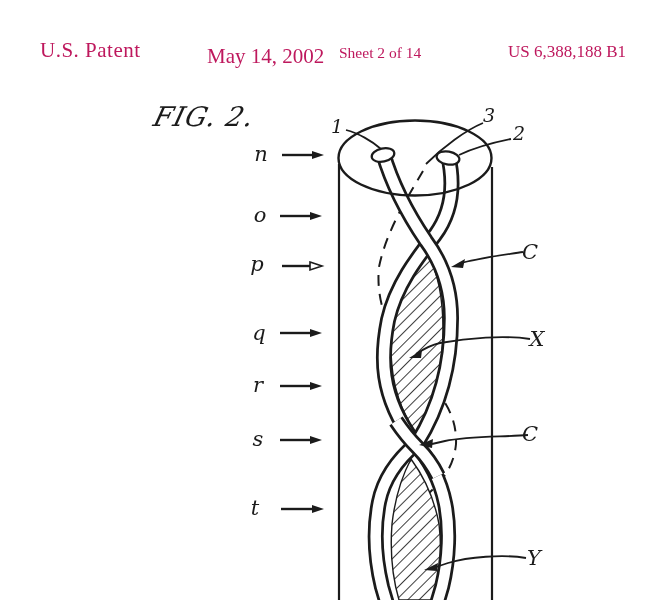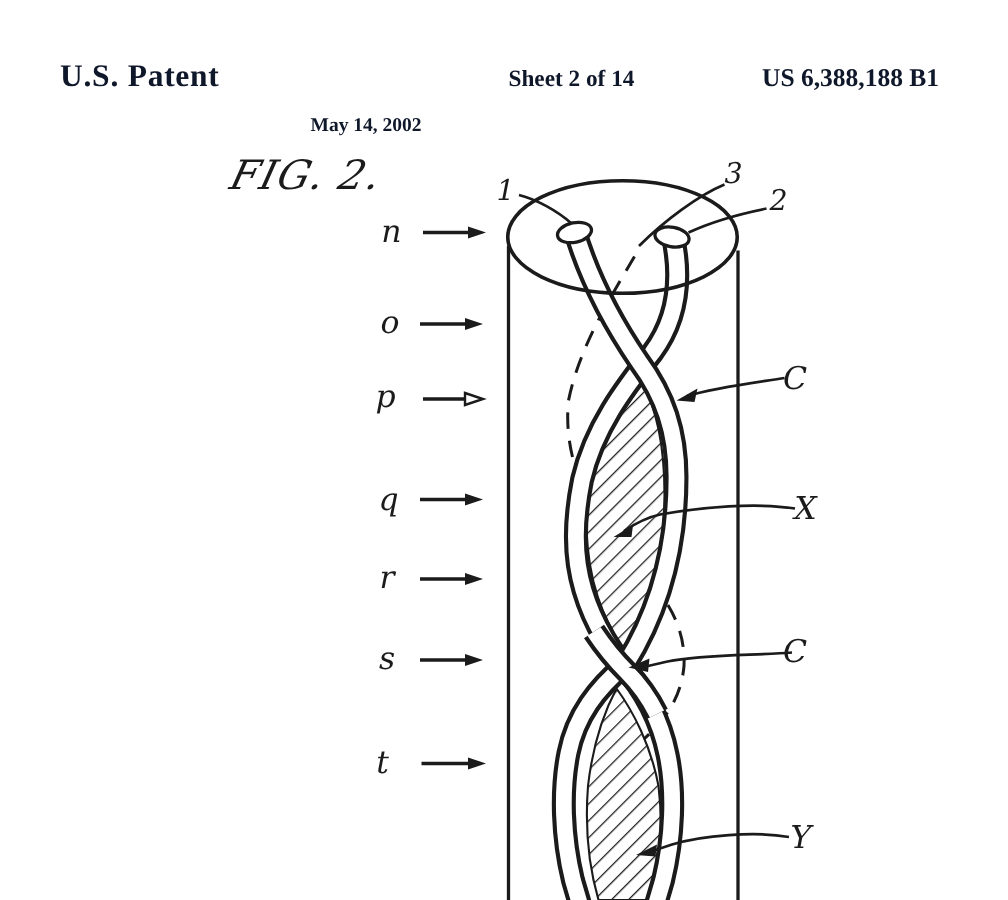--- a/index.html
+++ b/index.html
@@ -2,23 +2,23 @@
 <html><head>
 <meta charset="utf-8">
 <style>
   html,body{margin:0;padding:0;}
   body{
     width:672px;height:600px;position:relative;overflow:hidden;
     background:#ffffff;
     font-family:"Liberation Serif", serif;
     color:#1b1b1b;
   }
-  .hdr{position:absolute;white-space:nowrap;font-weight:bold;color:#0f172a;}
+  .hdr{position:absolute;white-space:nowrap;font-weight:normal;color:#be185d;}
   #hdr-title{left:40px;top:38px;font-size:21px;letter-spacing:.5px;}
-  #hdr-date{left:207px;top:44px;font-size:13px;margin-top:31px;}
+  #hdr-date{left:207px;top:44px;font-size:21px;}
   #hdr-sheet{left:339px;top:44px;font-size:15.5px;text-align:right;}
   #hdr-number{left:508px;top:42px;font-size:17px;}
   svg{position:absolute;left:0;top:0;}
   .ink{stroke:#1b1b1b;fill:none;}
   text{fill:#1b1b1b;font-family:"DejaVu Serif", serif;font-style:italic;}
   .ref{font-size:21px;text-anchor:middle;}
   .refsm{font-size:19px;text-anchor:middle;}
   .figlbl{font-size:27px;letter-spacing:1px;}
 </style>
 </head>

